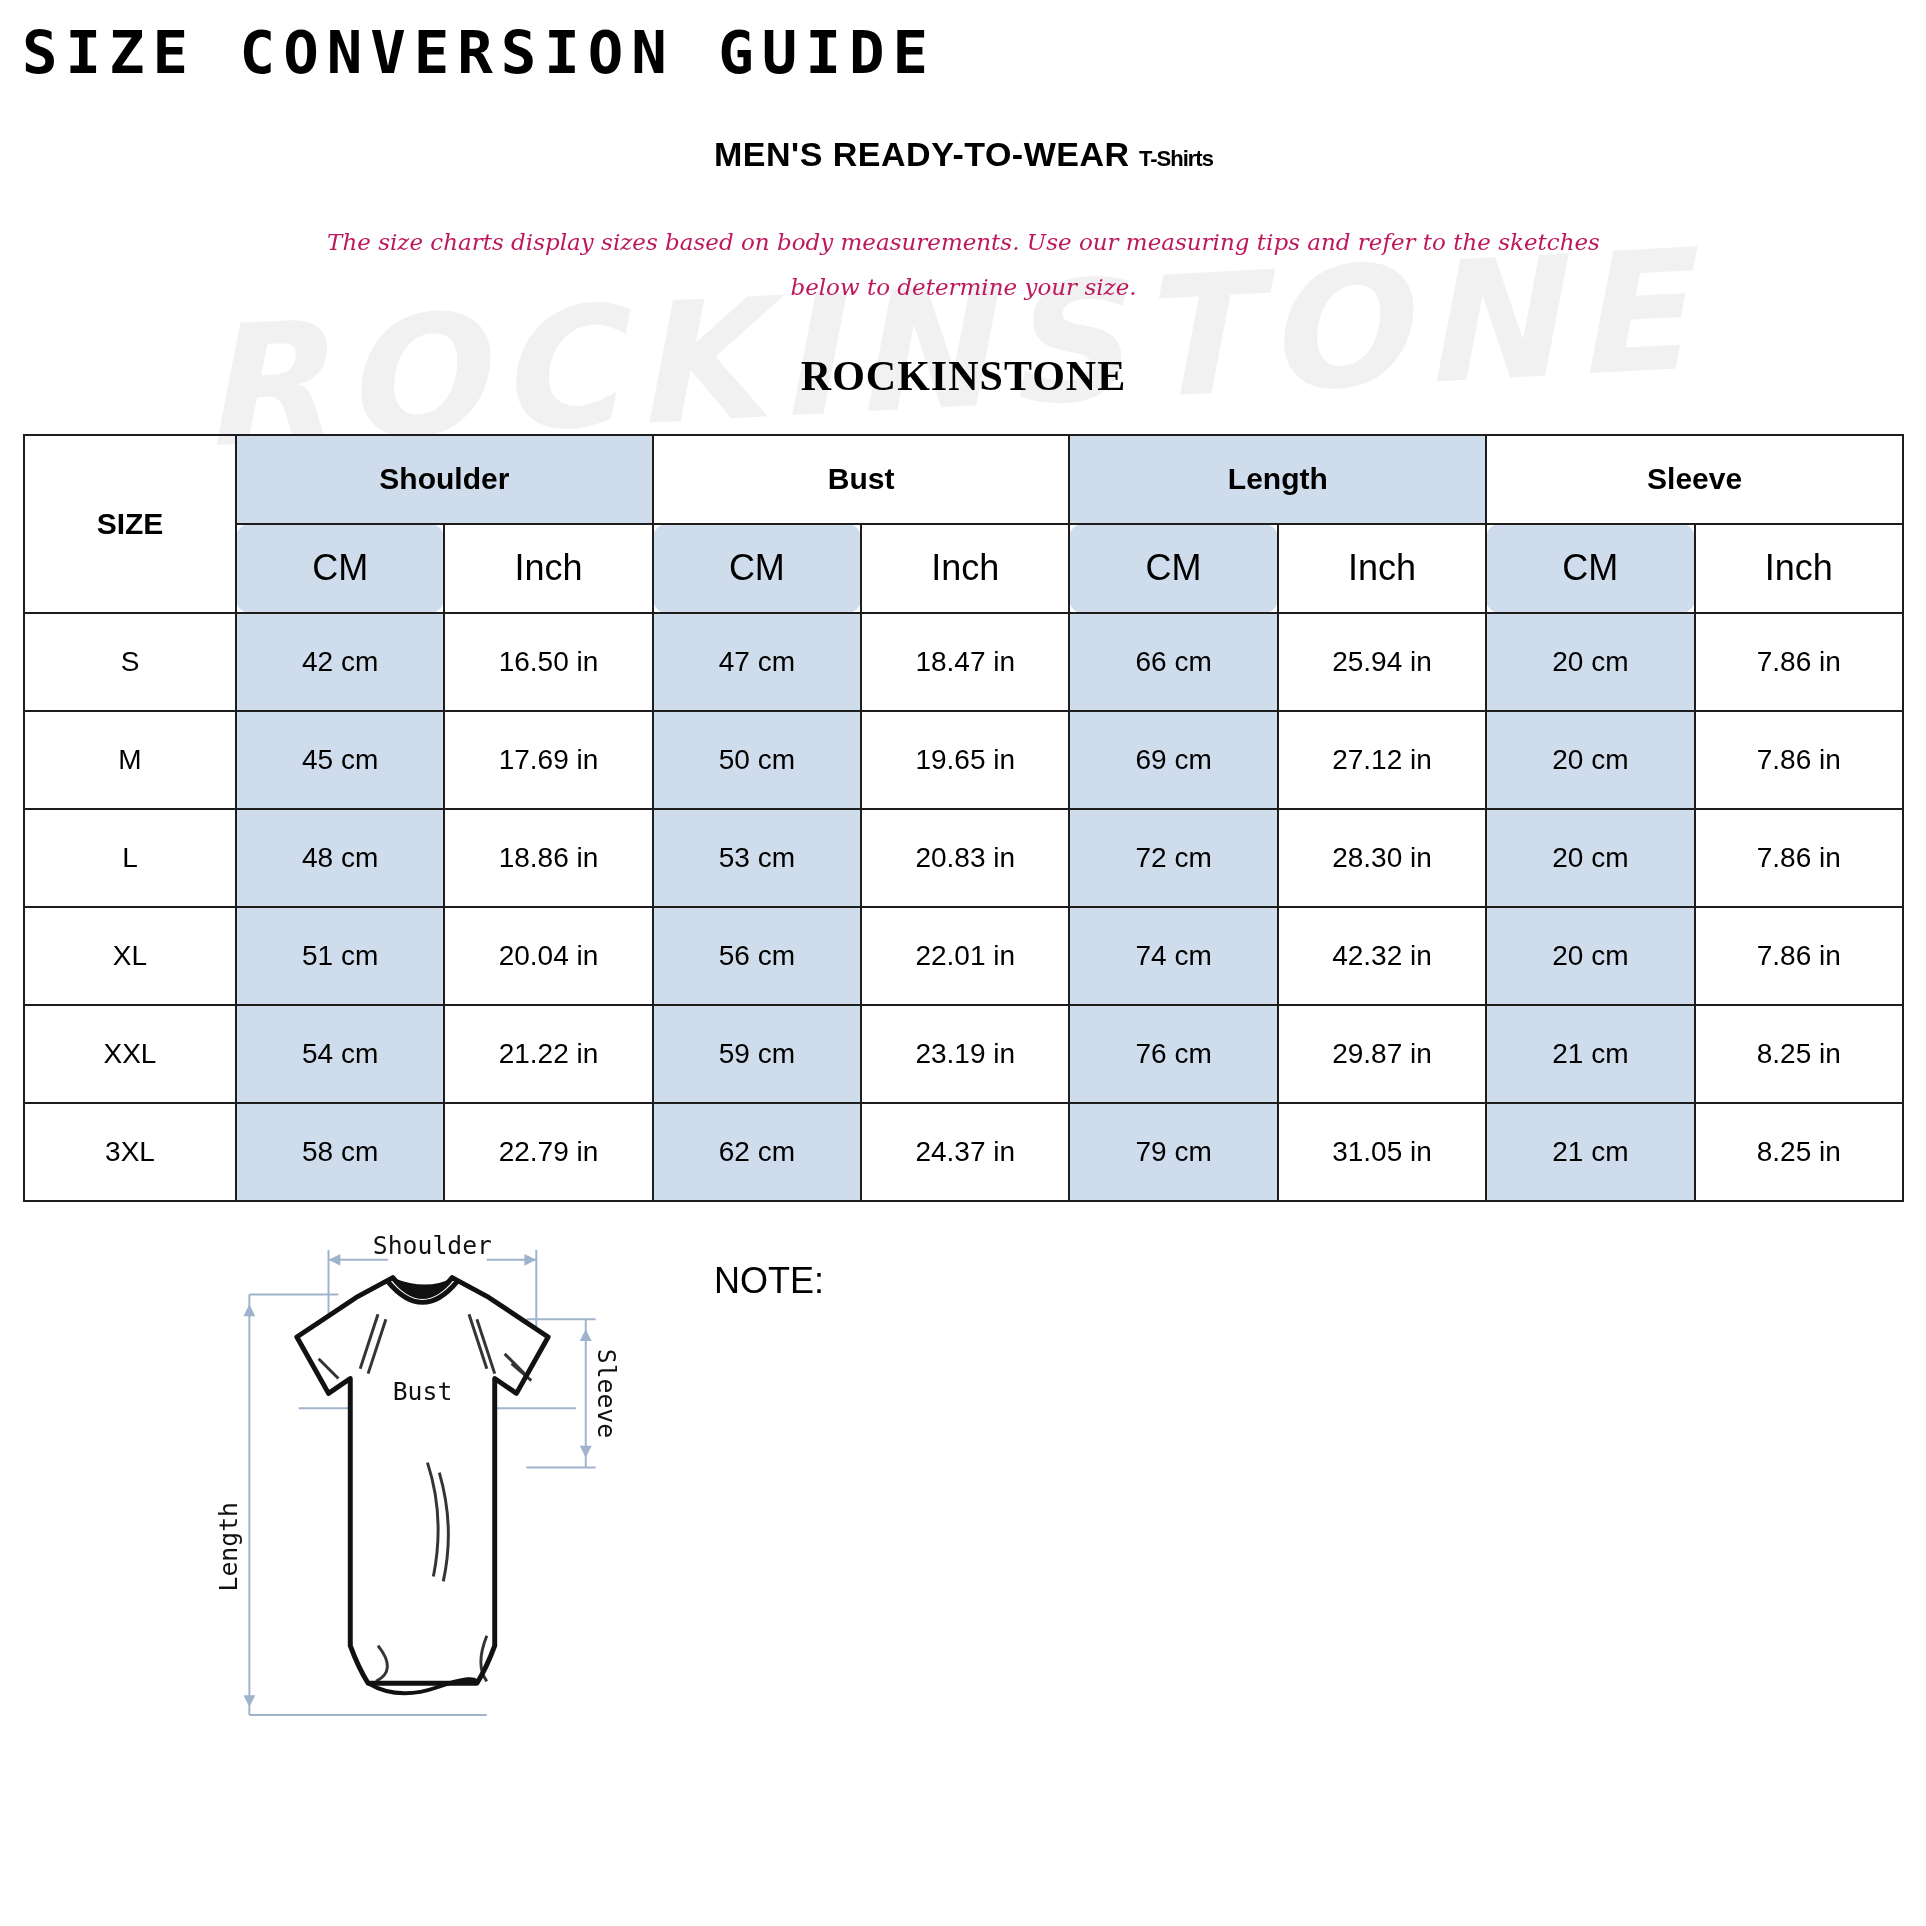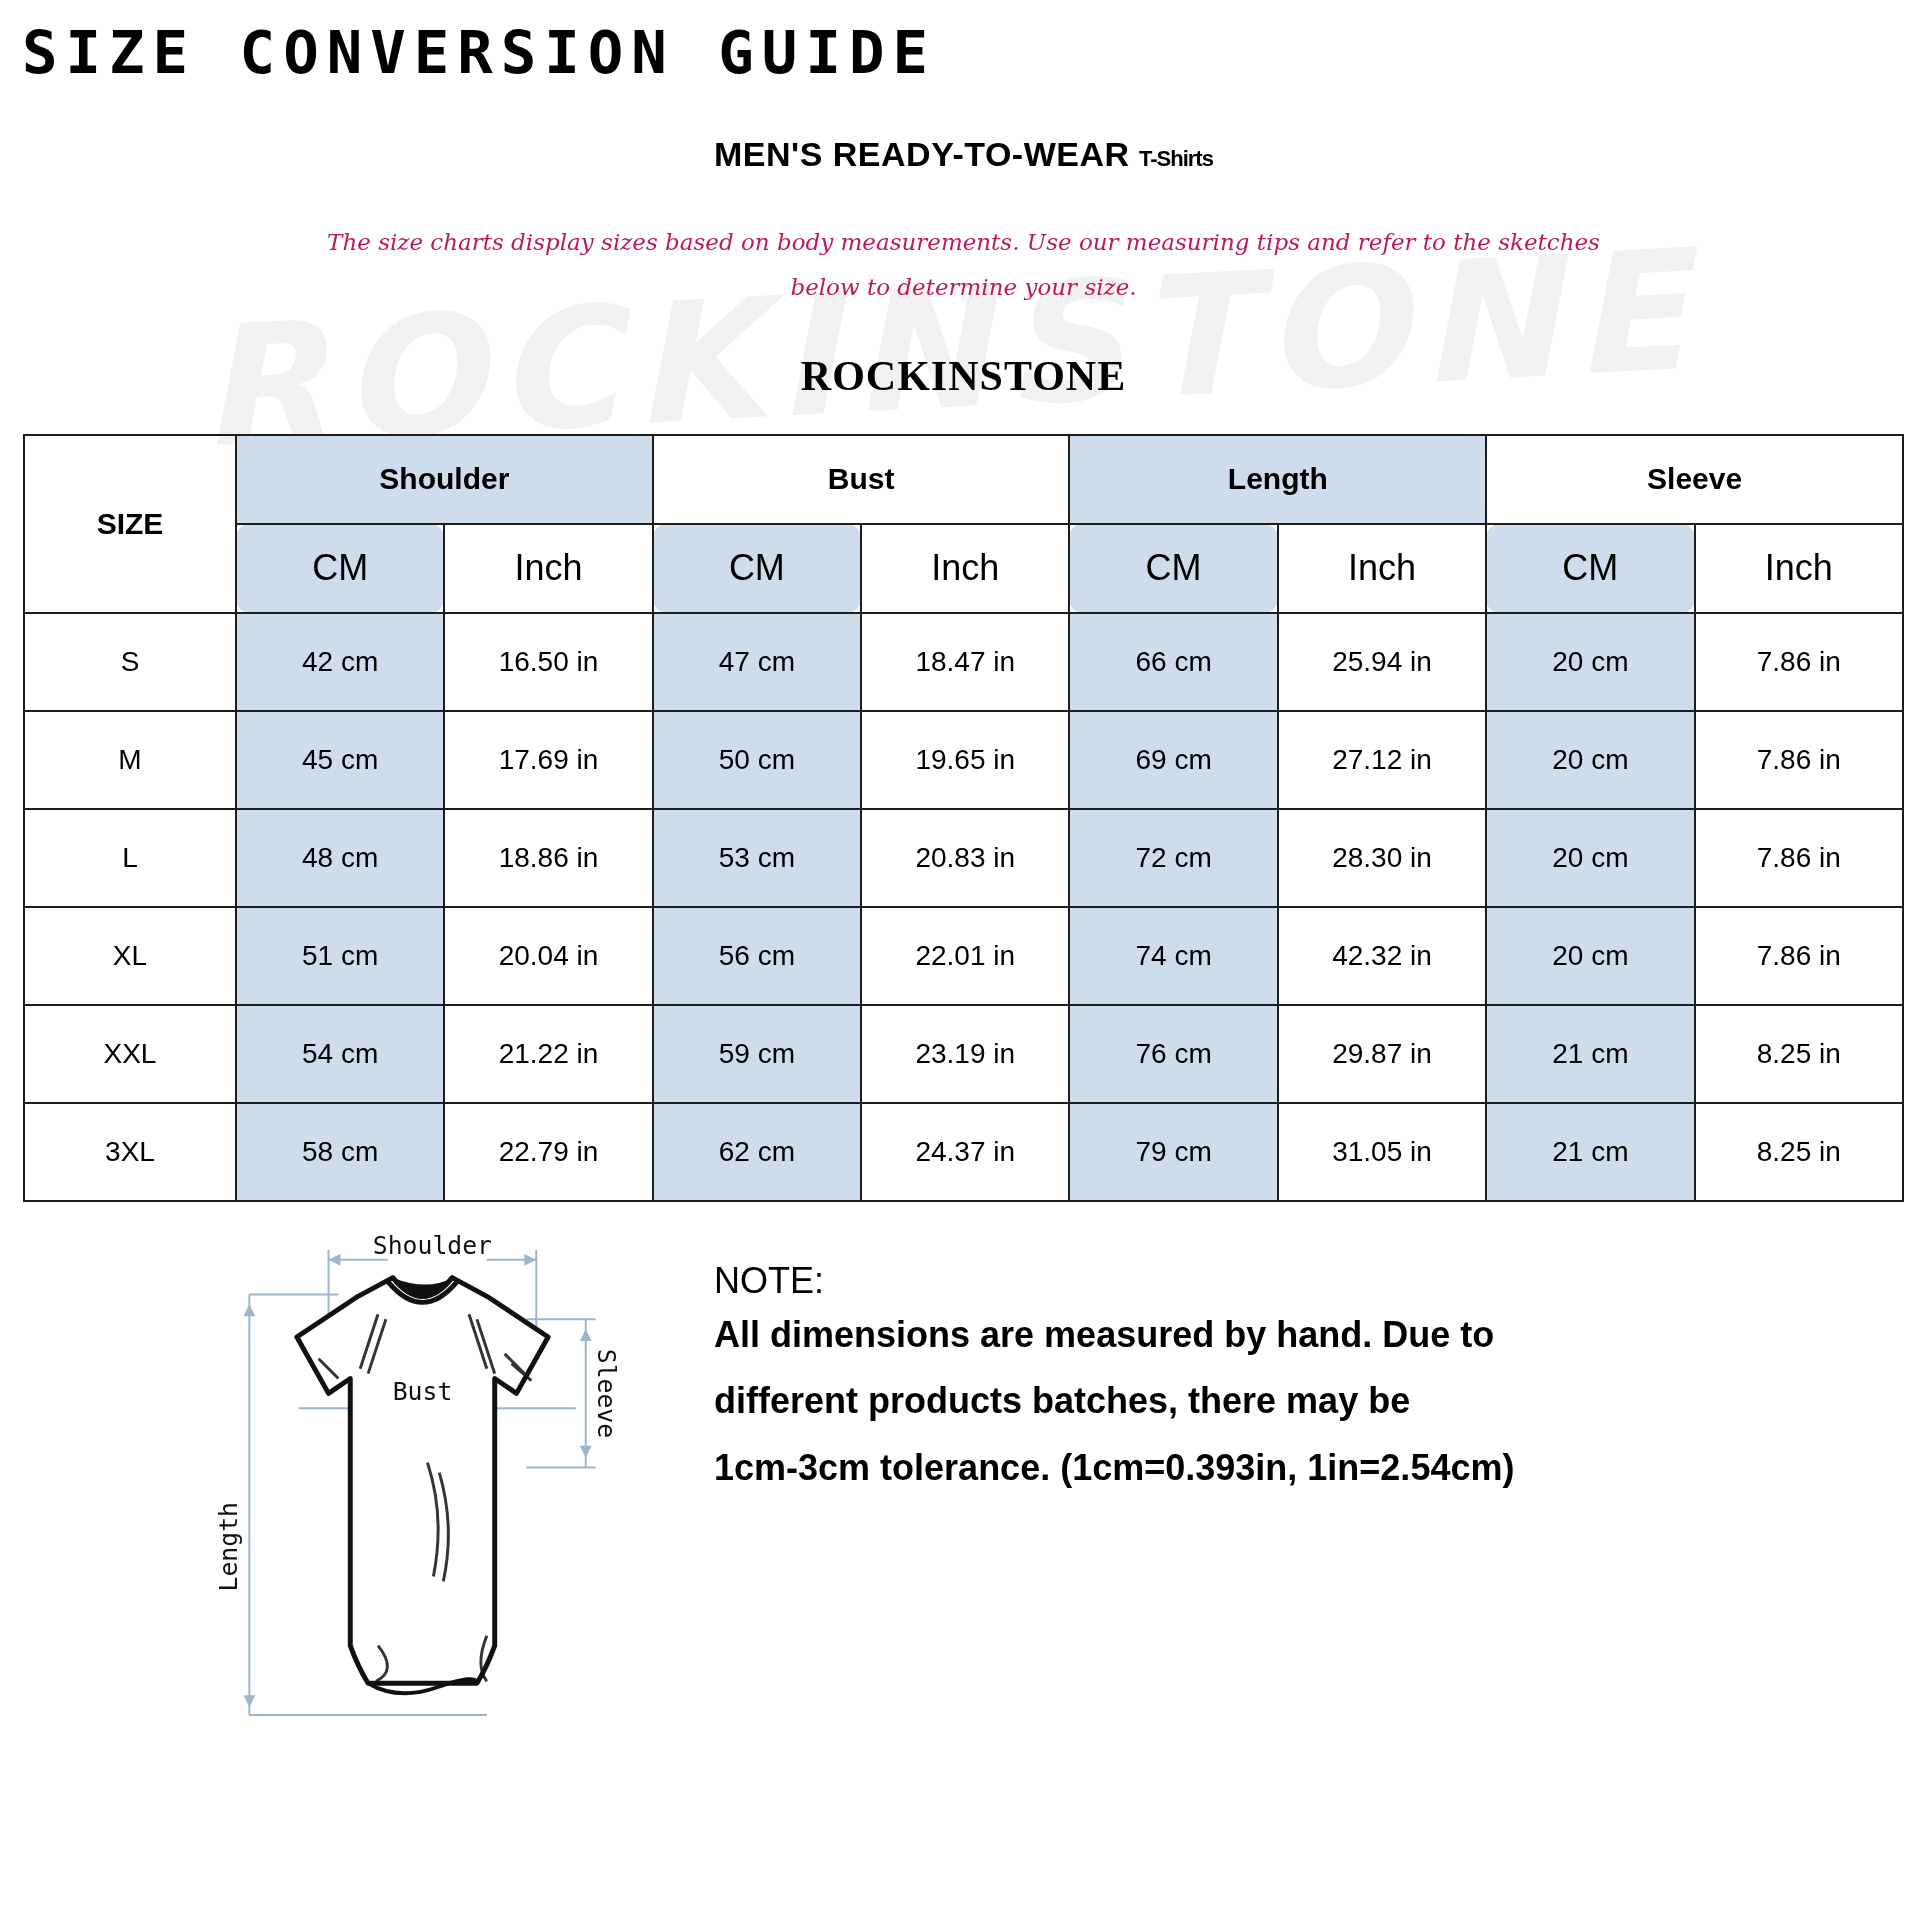--- a/index.html
+++ b/index.html
@@ -135,20 +135,21 @@
     position: relative;
   }
   .note {
     flex: 1;
     padding-left: 59px;
     padding-top: 40px;
   }
   .note-title {
     font-size: 36px;
     font-weight: 400;
+    margin-bottom: 26px;
   }
   .note-body {
     font-size: 36px;
     font-weight: 700;
     line-height: 1.85;
     max-width: 1109px;
   }
 </style>
 </head>
 <body>
@@ -325,22 +326,17 @@
 
         <text x="245" y="34" text-anchor="middle" font-family="DejaVu Sans Mono, monospace" font-size="25" fill="#111">Shoulder</text>
         <text x="235" y="182" text-anchor="middle" font-family="DejaVu Sans Mono, monospace" font-size="25" fill="#111">Bust</text>
         <text x="0" y="0" transform="translate(48,330) rotate(-90)" text-anchor="middle" font-family="DejaVu Sans Mono, monospace" font-size="25" fill="#111">Length</text>
         <text x="0" y="0" transform="translate(412,175) rotate(90)" text-anchor="middle" font-family="DejaVu Sans Mono, monospace" font-size="25" fill="#111">Sleeve</text>
       </svg>
     </div>
 
     <div class="note">
       <div class="note-title">NOTE:</div>
-      <div class="note-body">
-        <div>All dimensions are measured by hand. Due to</div>
-        <div>different products batches, there may be</div>
-        <div>1cm-3cm tolerance. (1cm=0.393in, 1in=2.54cm)</div>
-      </div>
     </div>
 
   </div>
 </div>
 
 
 </body></html>

